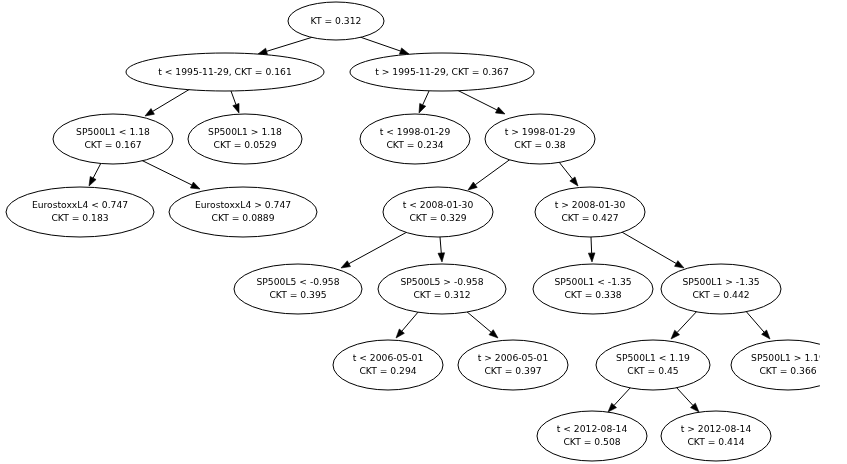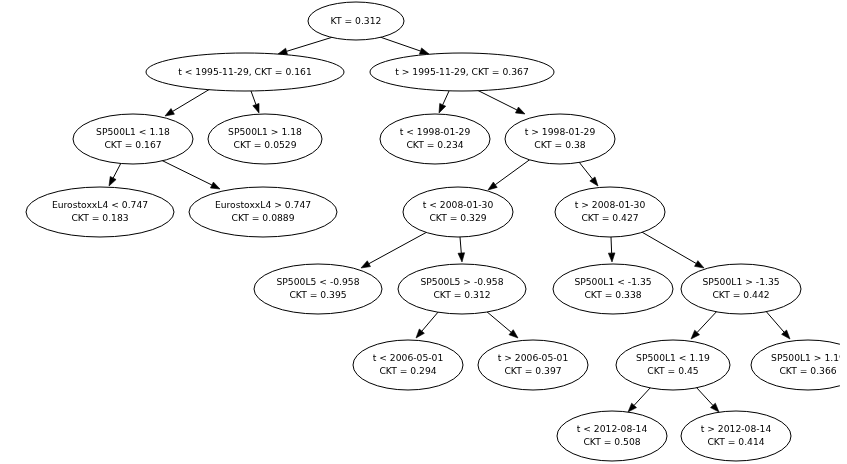--- a/index.html
+++ b/index.html
@@ -7,21 +7,20 @@
     padding: 0;
     background: #ffffff;
   }
   #canvas {
     position: relative;
     width: 820px;
     height: 464px;
     background: #ffffff;
     overflow: hidden;
     font-family: "DejaVu Sans", sans-serif;
-    margin-left: 20px;
   }
   svg#tree {
     display: block;
     width: 847px;
     height: 464px;
   }
   .node-ellipse {
     fill: #ffffff;
     stroke: #000000;
     stroke-width: 1;

